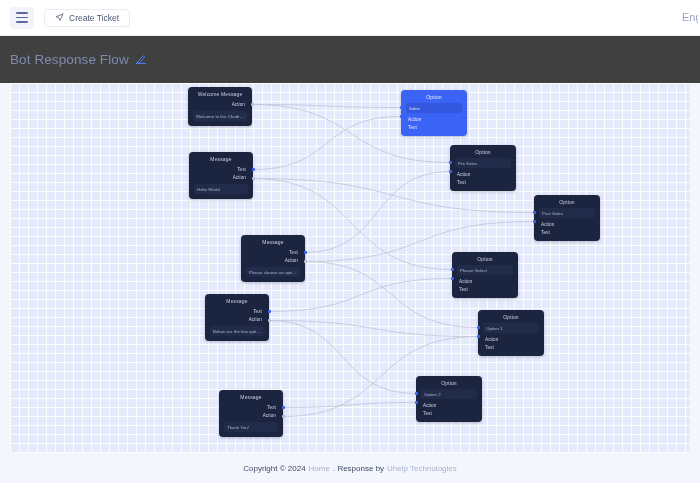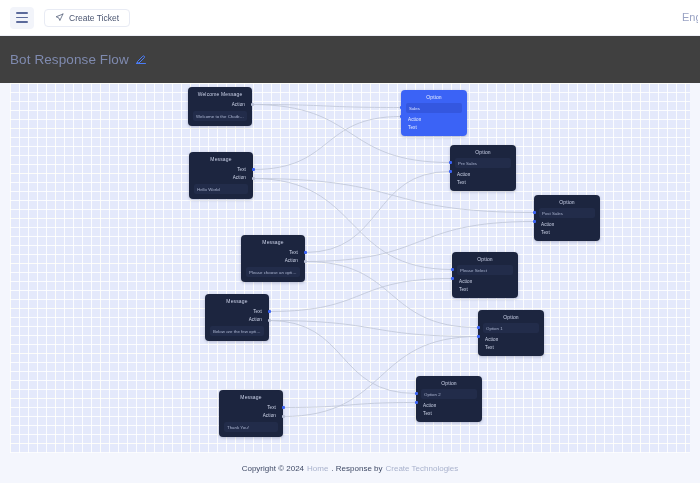--- a/index.html
+++ b/index.html
@@ -289,14 +289,14 @@
         <div class="port left" style="top: 16px;"></div>
         <div class="port left" style="top: 25px;"></div>
       </div>
     </div>
 </div>
 
 <div class="footer">
   <span>Copyright © 2024</span>
   <span class="muted">Home</span>
   <span>. Response by</span>
-  <span class="muted">Create Technologies</span>
+  <span class="muted">Uhelp Technologies</span>
 </div>
 
 </body></html>

